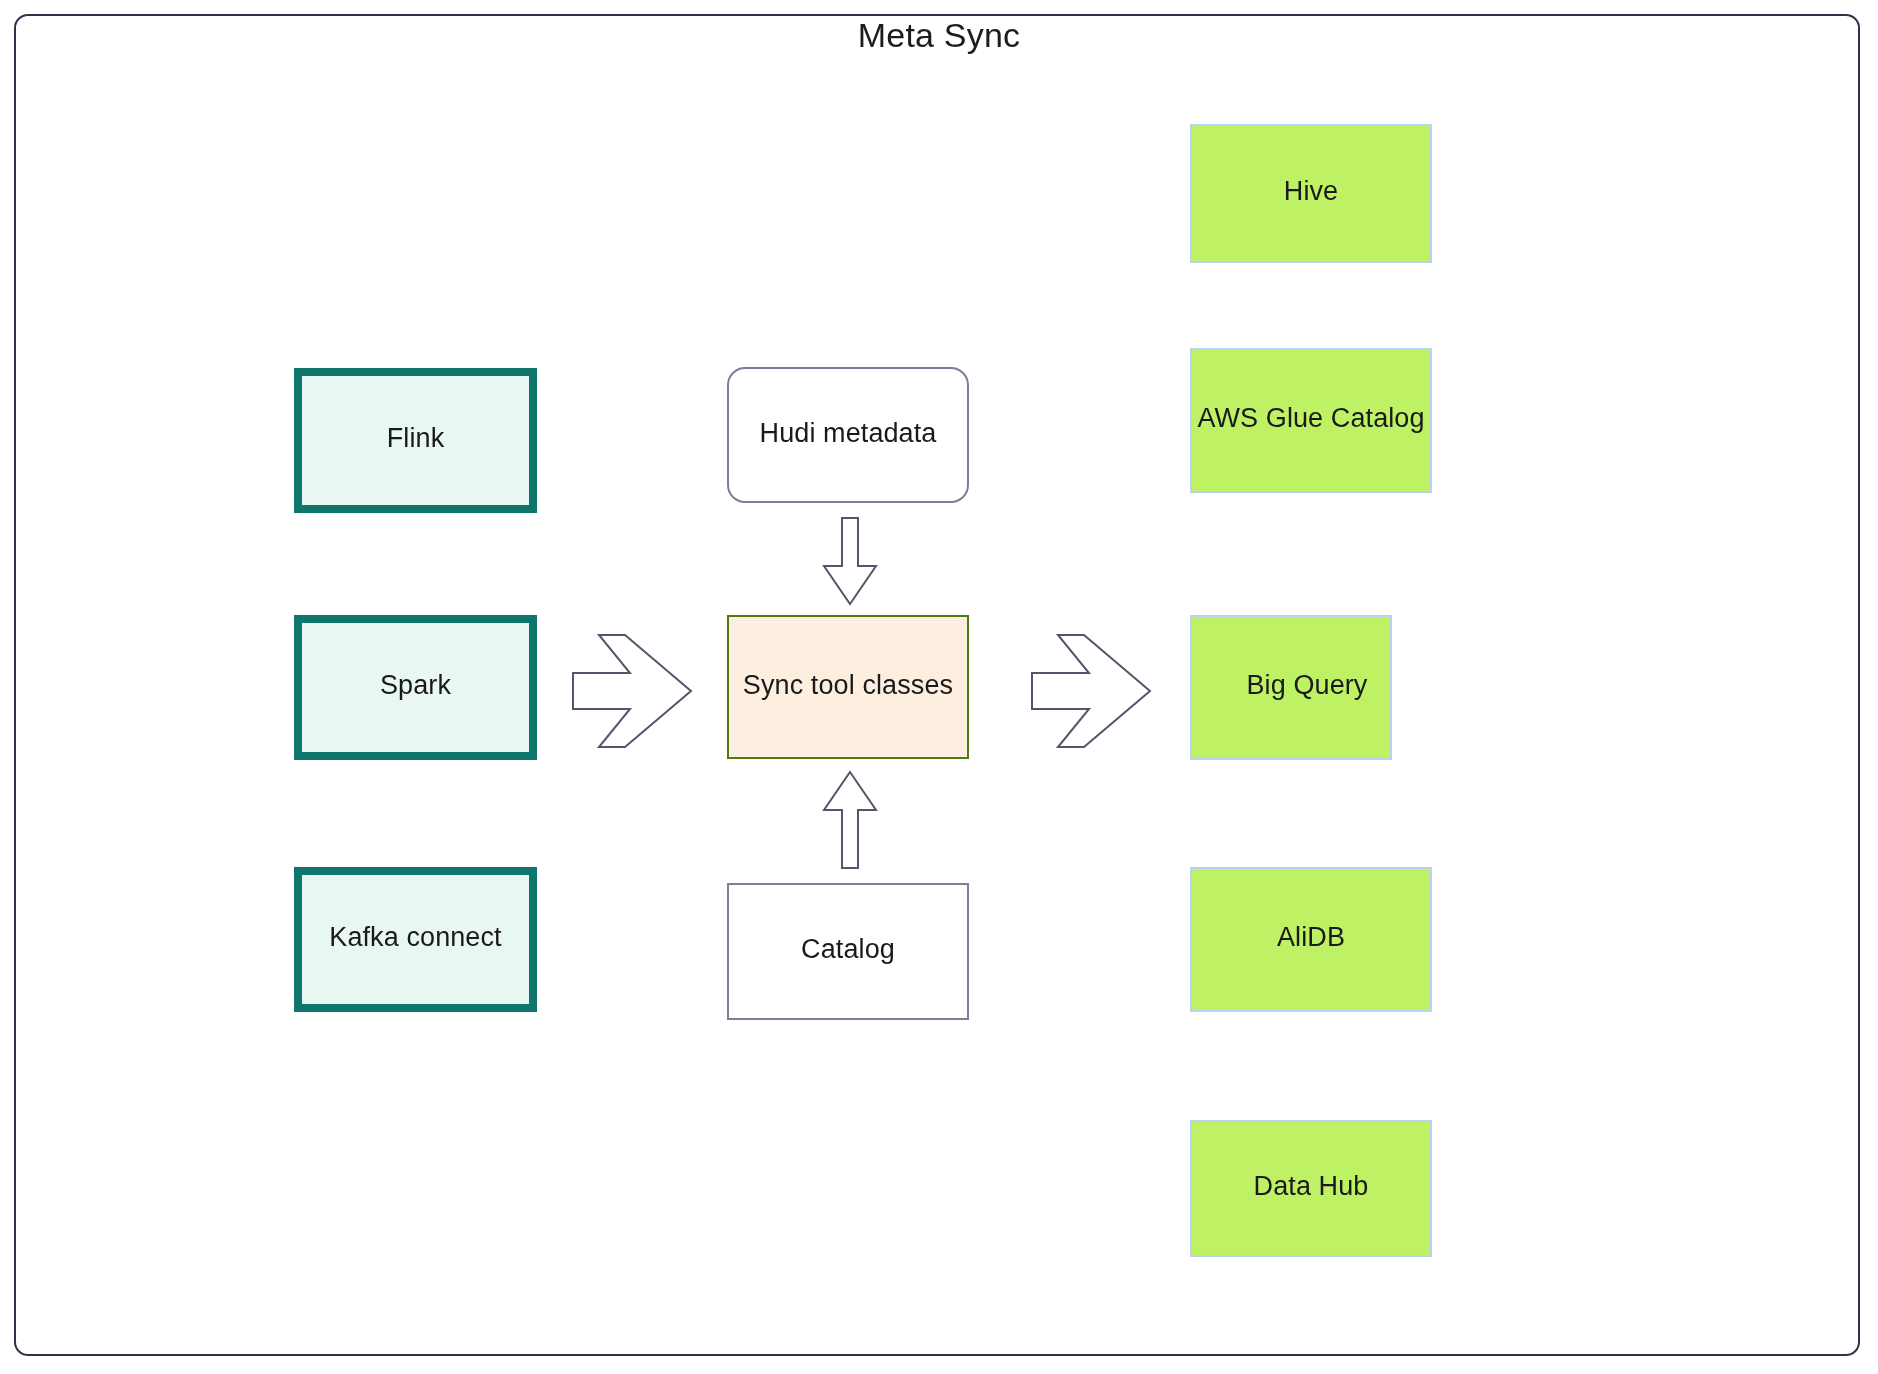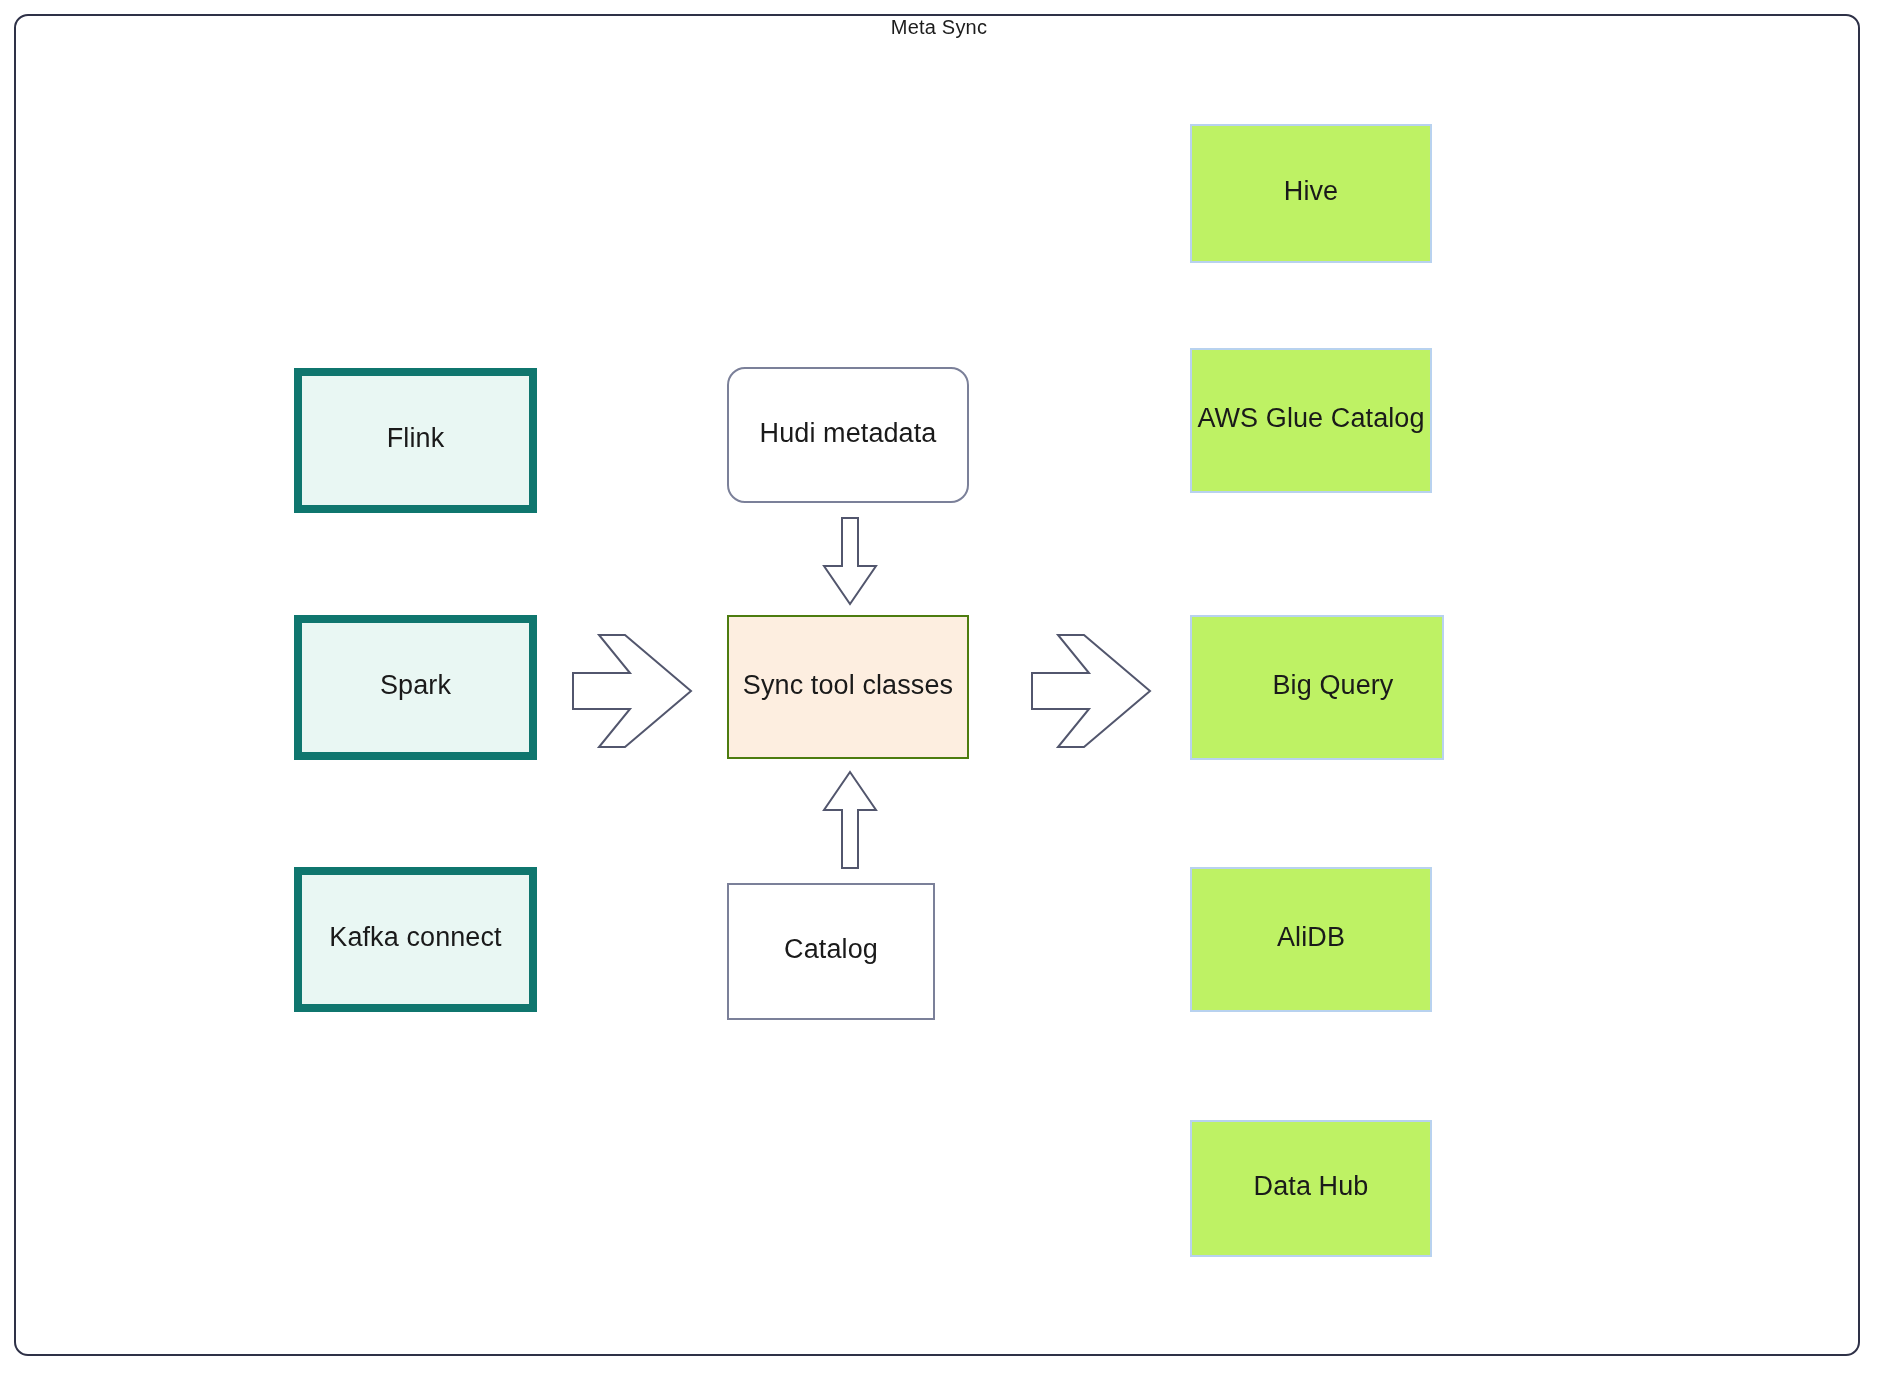--- a/index.html
+++ b/index.html
@@ -27,21 +27,21 @@
     box-sizing: border-box;
   }
 
   
   #diagram-title {
     position: absolute;
     left: 0;
     top: 16px;
     width: 1878px;
     text-align: center;
-    font-size: 20px;
+    font-size: 34px;
     color: #1c1c1c;
     letter-spacing: 0.2px;
   }
 
   
   .node {
     position: absolute;
     box-sizing: border-box;
     display: flex;
     align-items: center;
@@ -109,33 +109,33 @@
 </div>
 
 <div class="node plain" style="left:727px; top:367px; width:242px; height:136px;border-radius:18px;">
   <span class="label">Hudi metadata</span>
 </div>
 
 <div class="node accent" style="left:727px; top:615px; width:242px; height:144px;">
   <span class="label">Sync tool classes</span>
 </div>
 
-<div class="node plain" style="left:727px; top:883px; width:208px; height:137px;">
+<div class="node plain" style="left:727px; top:883px; width:242px; height:137px;">
   <span class="label">Catalog</span>
 </div>
 
 <div class="node target" style="left:1190px; top:124px; width:242px; height:139px;">
   <span class="label">Hive</span>
 </div>
 
 <div class="node target" style="left:1190px; top:348px; width:242px; height:145px;">
   <span class="label">AWS Glue Catalog</span>
 </div>
 
-<div class="node target" style="left:1190px; top:615px; width:254px; height:145px;padding-left:32px;">
+<div class="node target" style="left:1190px; top:615px; width:202px; height:145px;padding-left:32px;">
   <span class="label">Big Query</span>
 </div>
 
 <div class="node target" style="left:1190px; top:867px; width:242px; height:145px;">
   <span class="label">AliDB</span>
 </div>
 
 <div class="node target" style="left:1190px; top:1120px; width:242px; height:137px;">
   <span class="label">Data Hub</span>
 </div>

